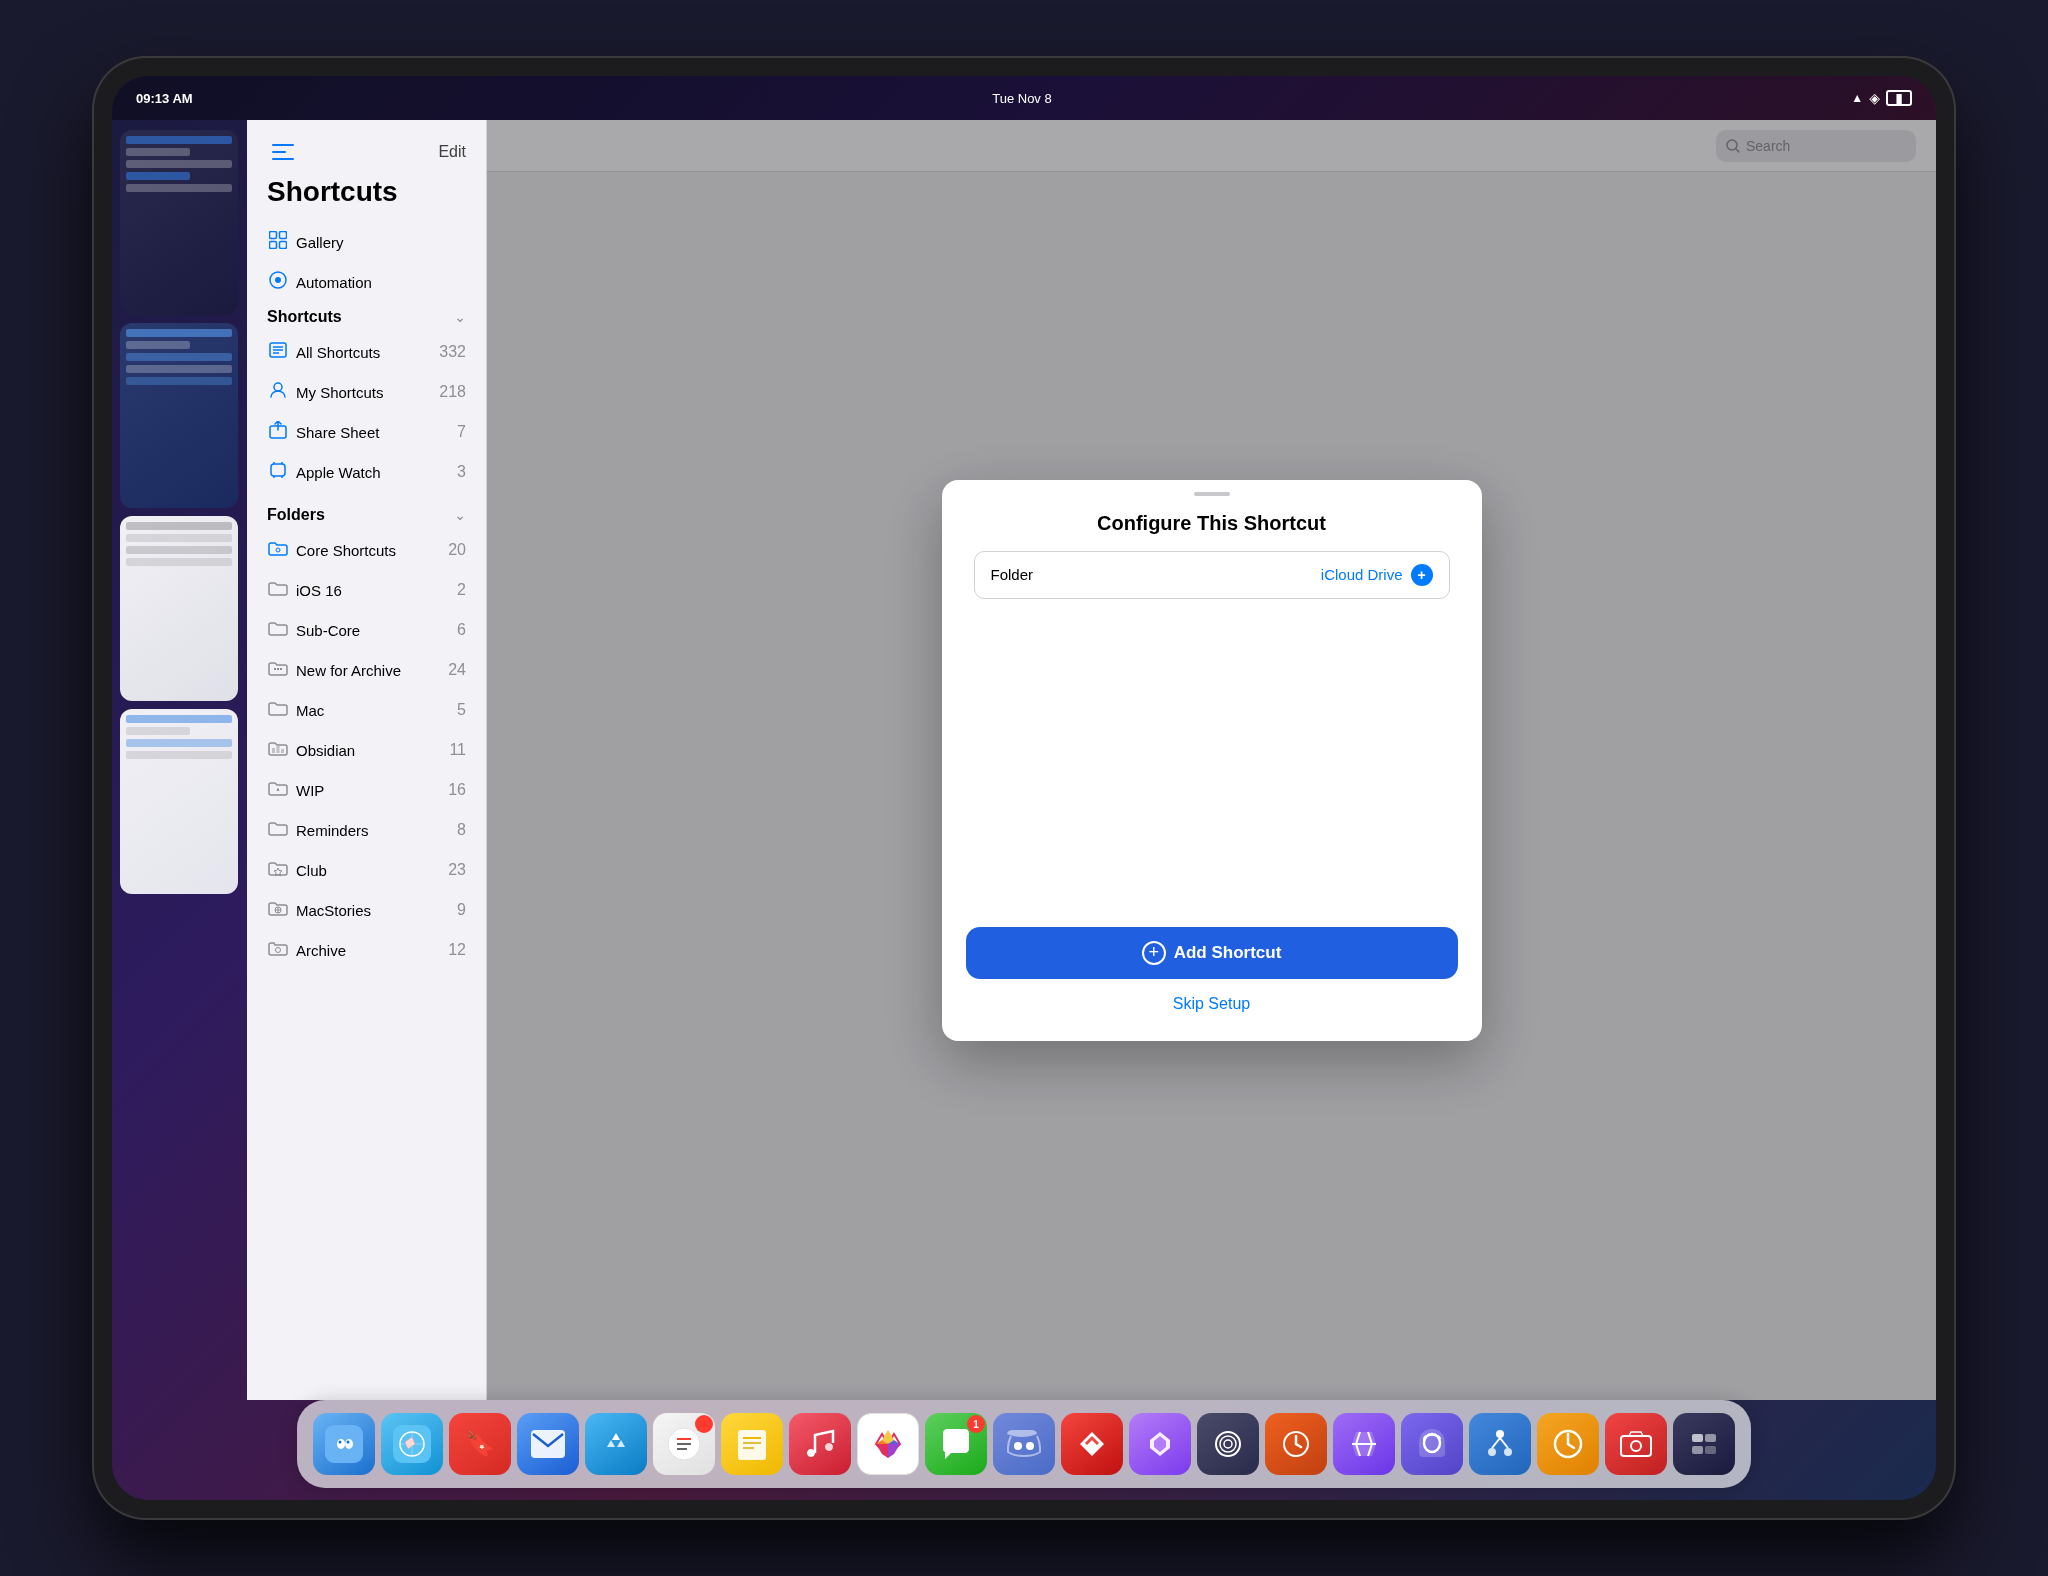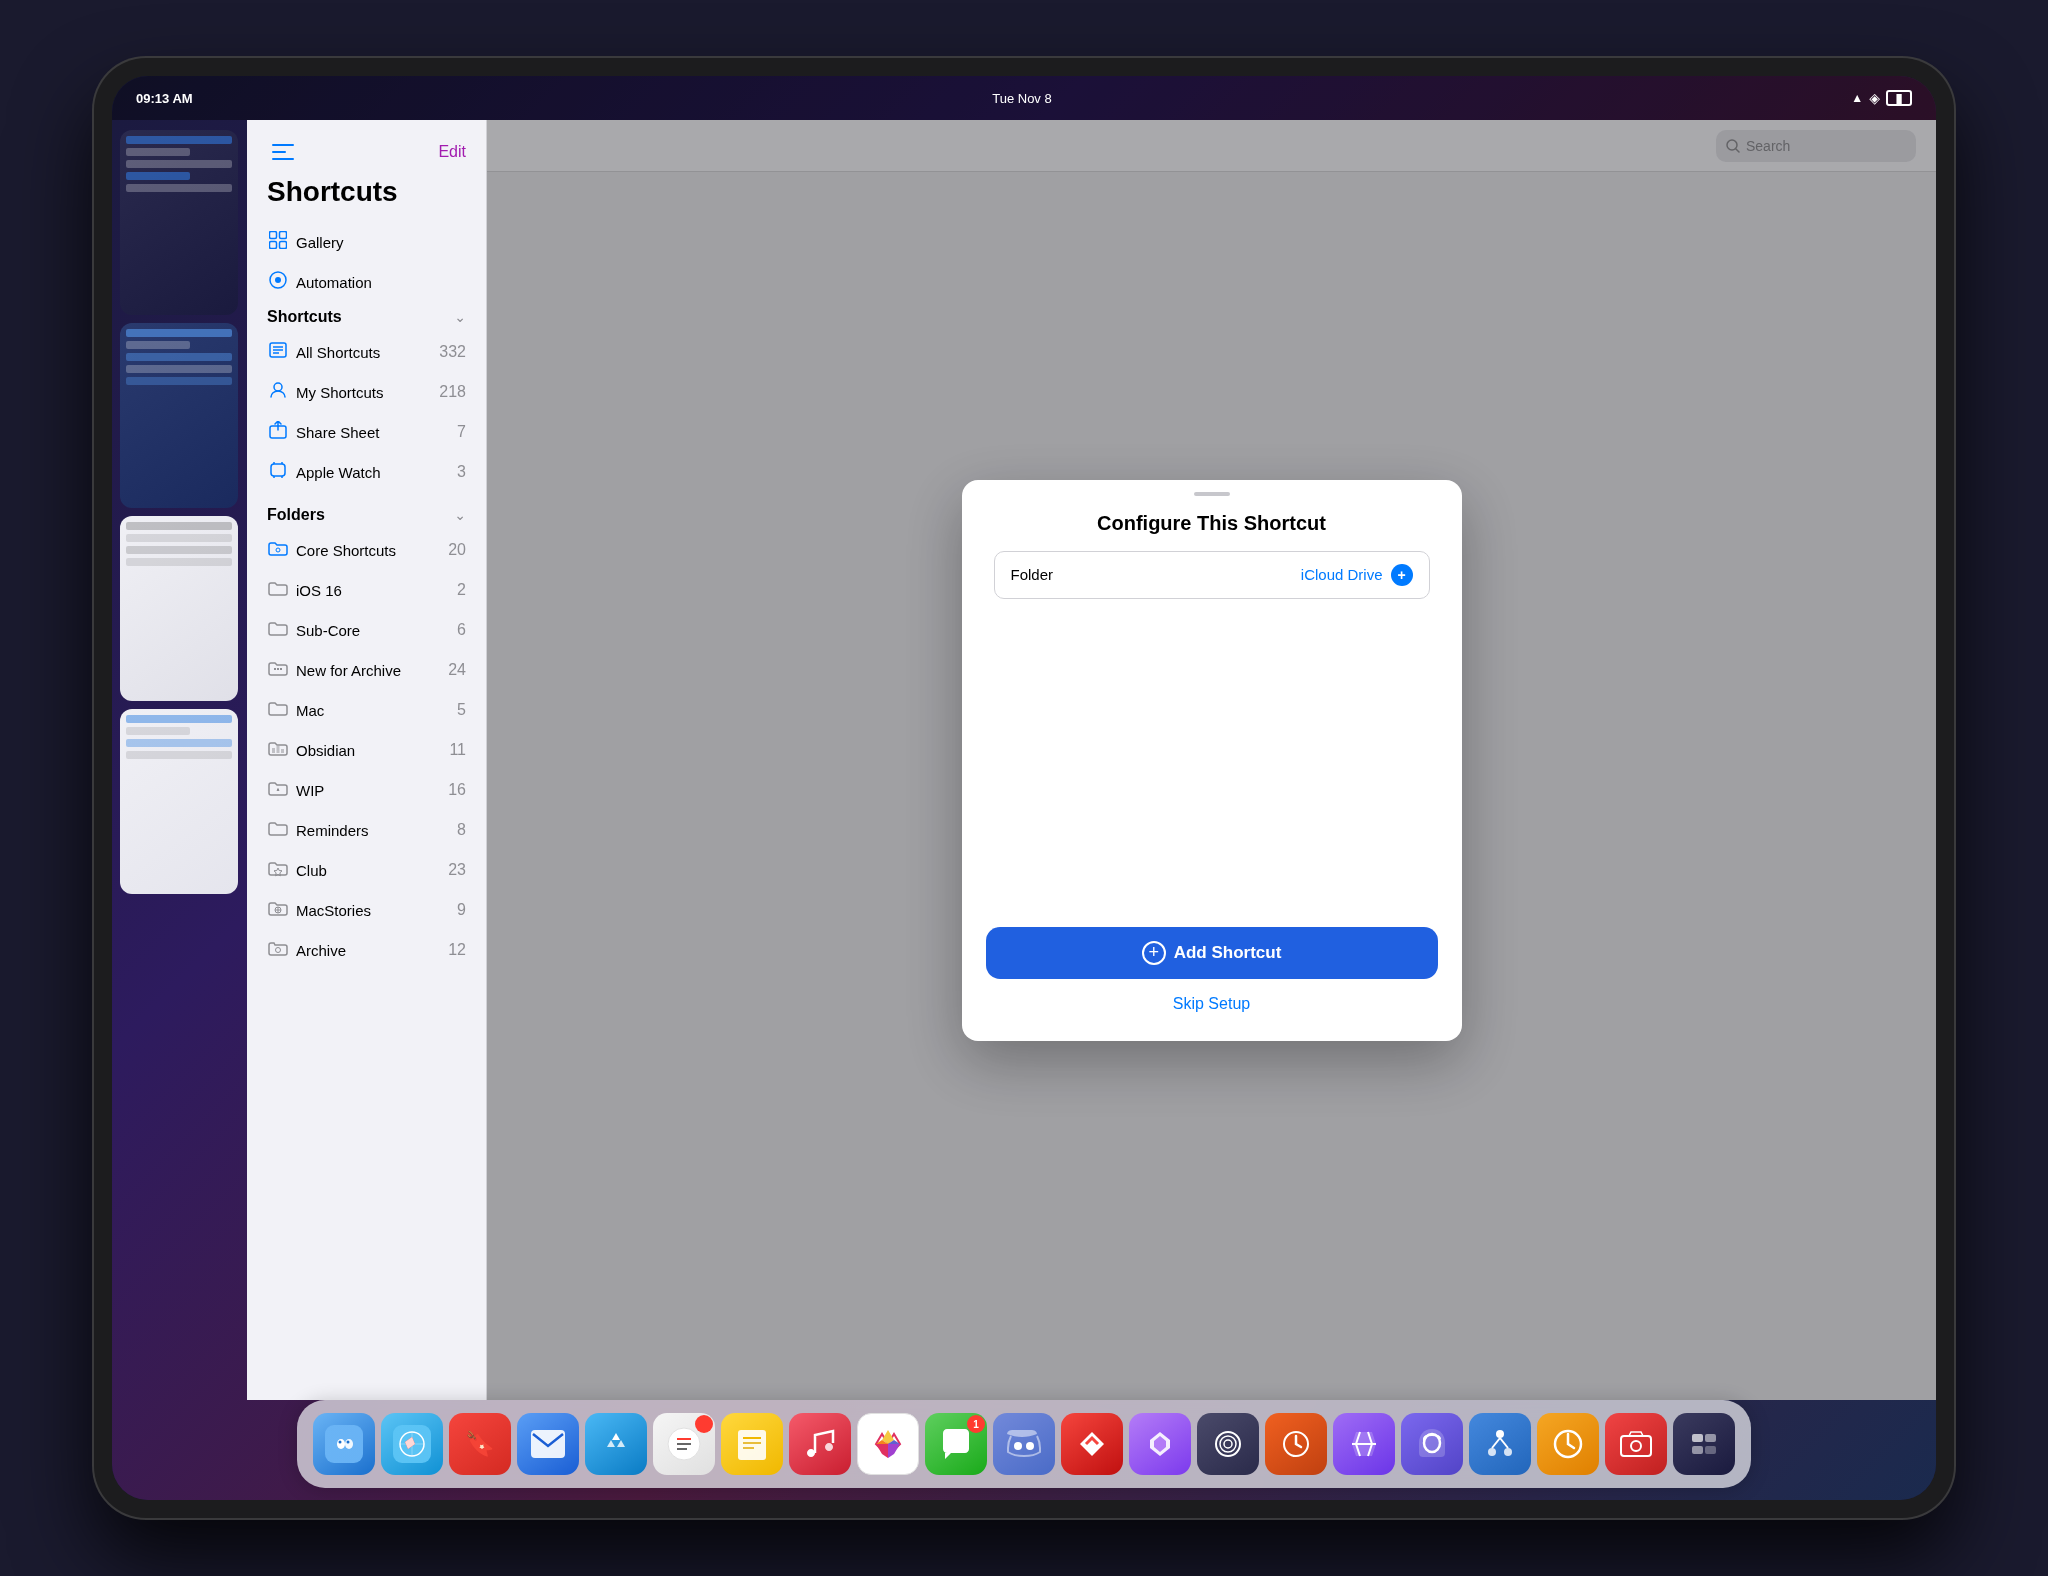--- a/index.html
+++ b/index.html
@@ -158,21 +158,21 @@
       height: 32px;
       display: flex;
       align-items: center;
       justify-content: center;
       color: #007aff;
       font-size: 18px;
       cursor: pointer;
     }
 
     .sidebar-edit-btn {
-      color: #a21caf;
+      color: #404040;
       font-size: 16px;
       cursor: pointer;
     }
 
     .sidebar-title {
       font-size: 28px;
       font-weight: 700;
       color: #000;
       padding: 0 20px 12px;
     }
@@ -280,21 +280,21 @@
       right: 0;
       bottom: 0;
       background: rgba(0,0,0,0.3);
       display: flex;
       align-items: center;
       justify-content: center;
       z-index: 50;
     }
 
     .modal {
-      width: 500px;
+      width: 540px;
       background: #fff;
       border-radius: 16px;
       box-shadow: 0 20px 60px rgba(0,0,0,0.3);
       overflow: hidden;
       position: relative;
     }
 
     .modal-body {
       padding: 32px 32px 24px;
     }

